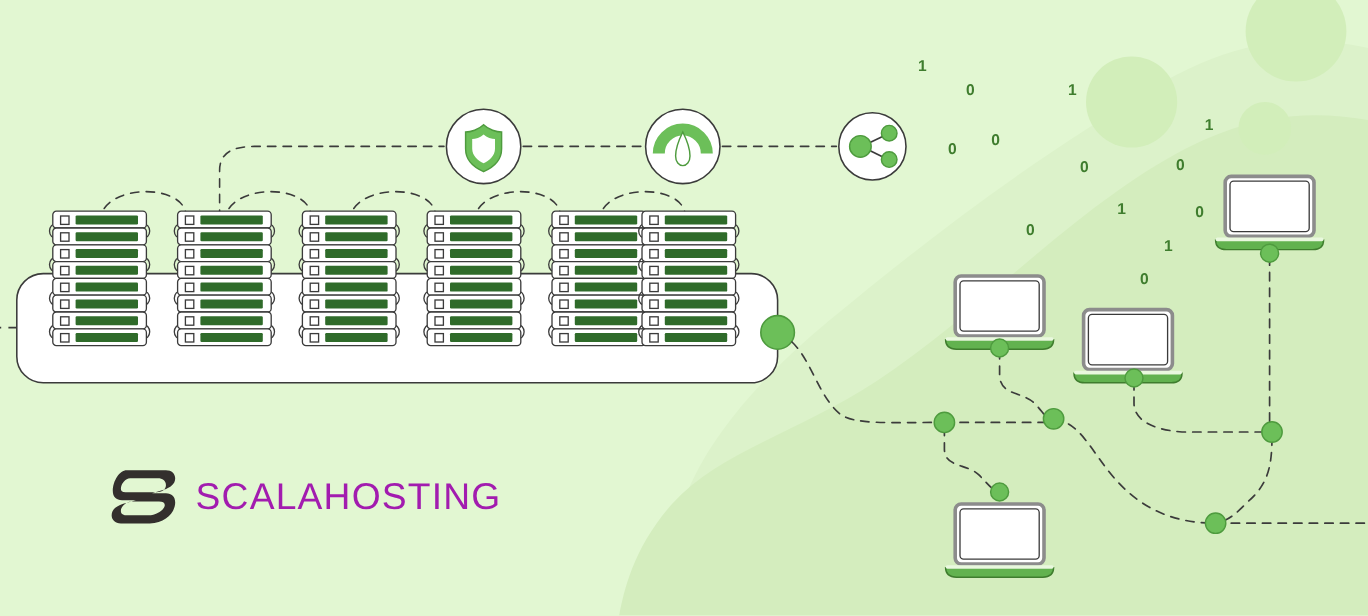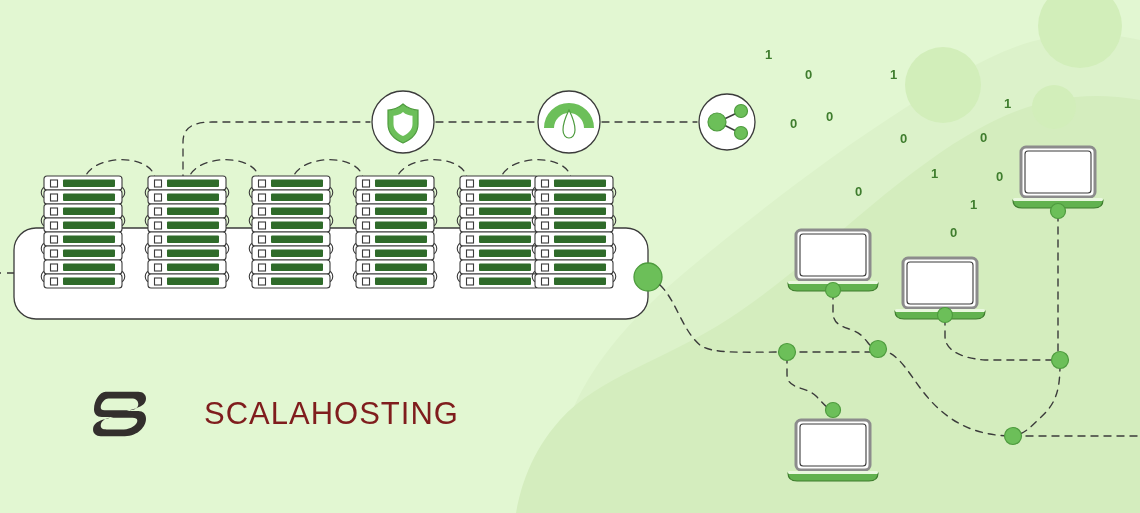--- a/index.html
+++ b/index.html
@@ -23,24 +23,23 @@
   #logo{
     position:absolute;
     left:92px;top:388px;
     display:flex;align-items:center;gap:15px;
   }
   #logo .mark{width:56px;height:52px;display:block;}
   #logo .wordmark{
     font-family:"Liberation Sans", sans-serif;
     font-size:31px;
     letter-spacing:1.0px;
-    color:#7f1d1d;
+    color:#a21caf;
     font-weight:400;
     white-space:nowrap;
-    margin-left:41px;
   }
 </style>
 </head>
 <body>
 
 <div id="stage">
 
   <svg class="layer" viewBox="0 0 1140 513">
     <rect x="0" y="0" width="1140" height="513" fill="#e2f7d2"></rect>
     <path d="M1140,40 C1040,18 980,60 905,108 C830,156 760,210 690,268 C620,326 566,392 560,460 C556,500 590,513 640,513 L1140,513 Z" fill="#dcf2ca"></path>

